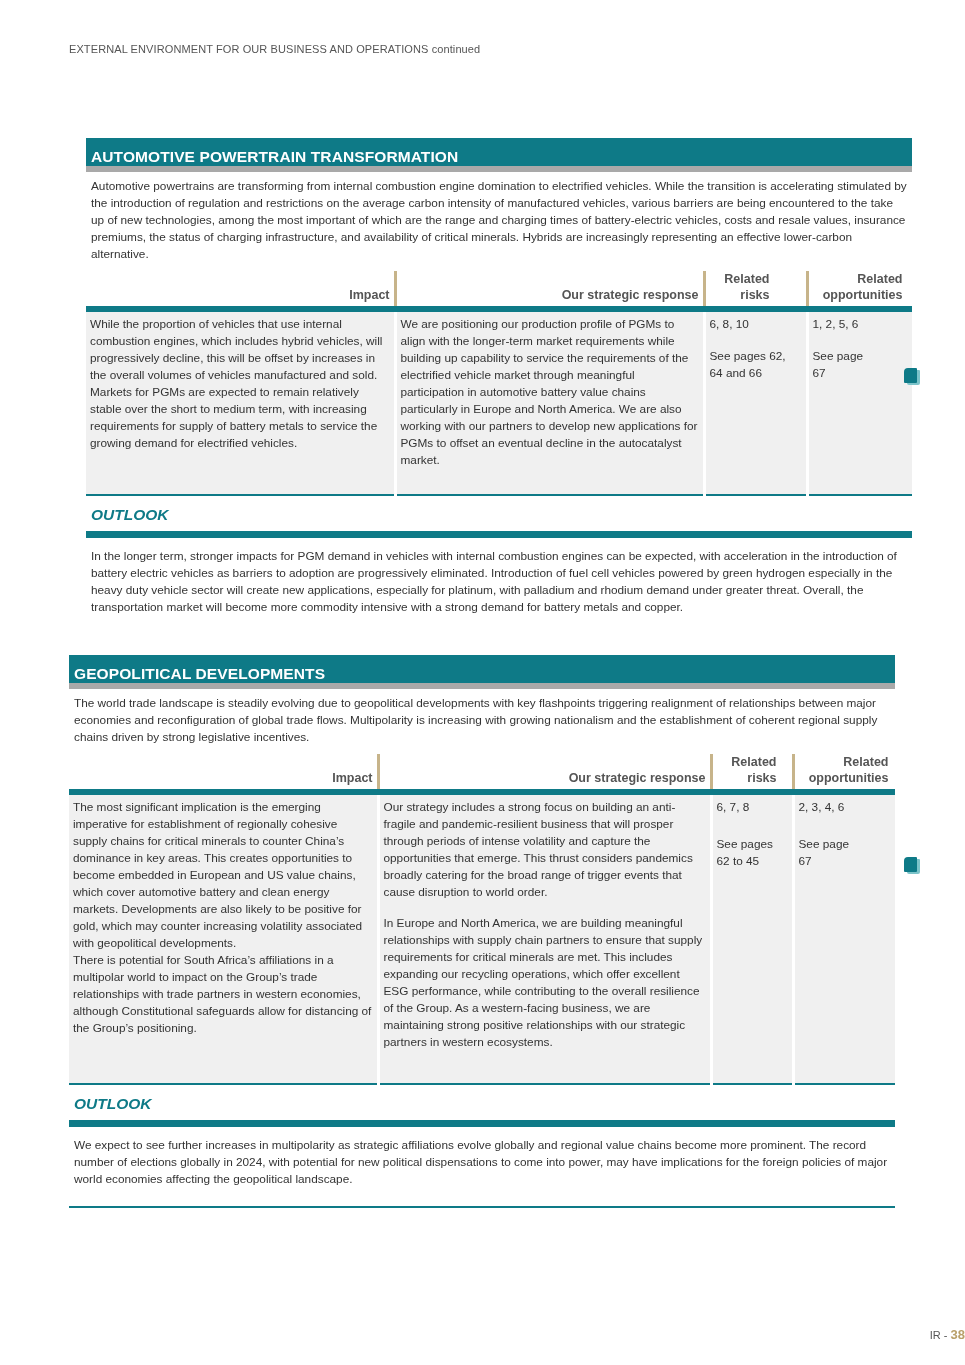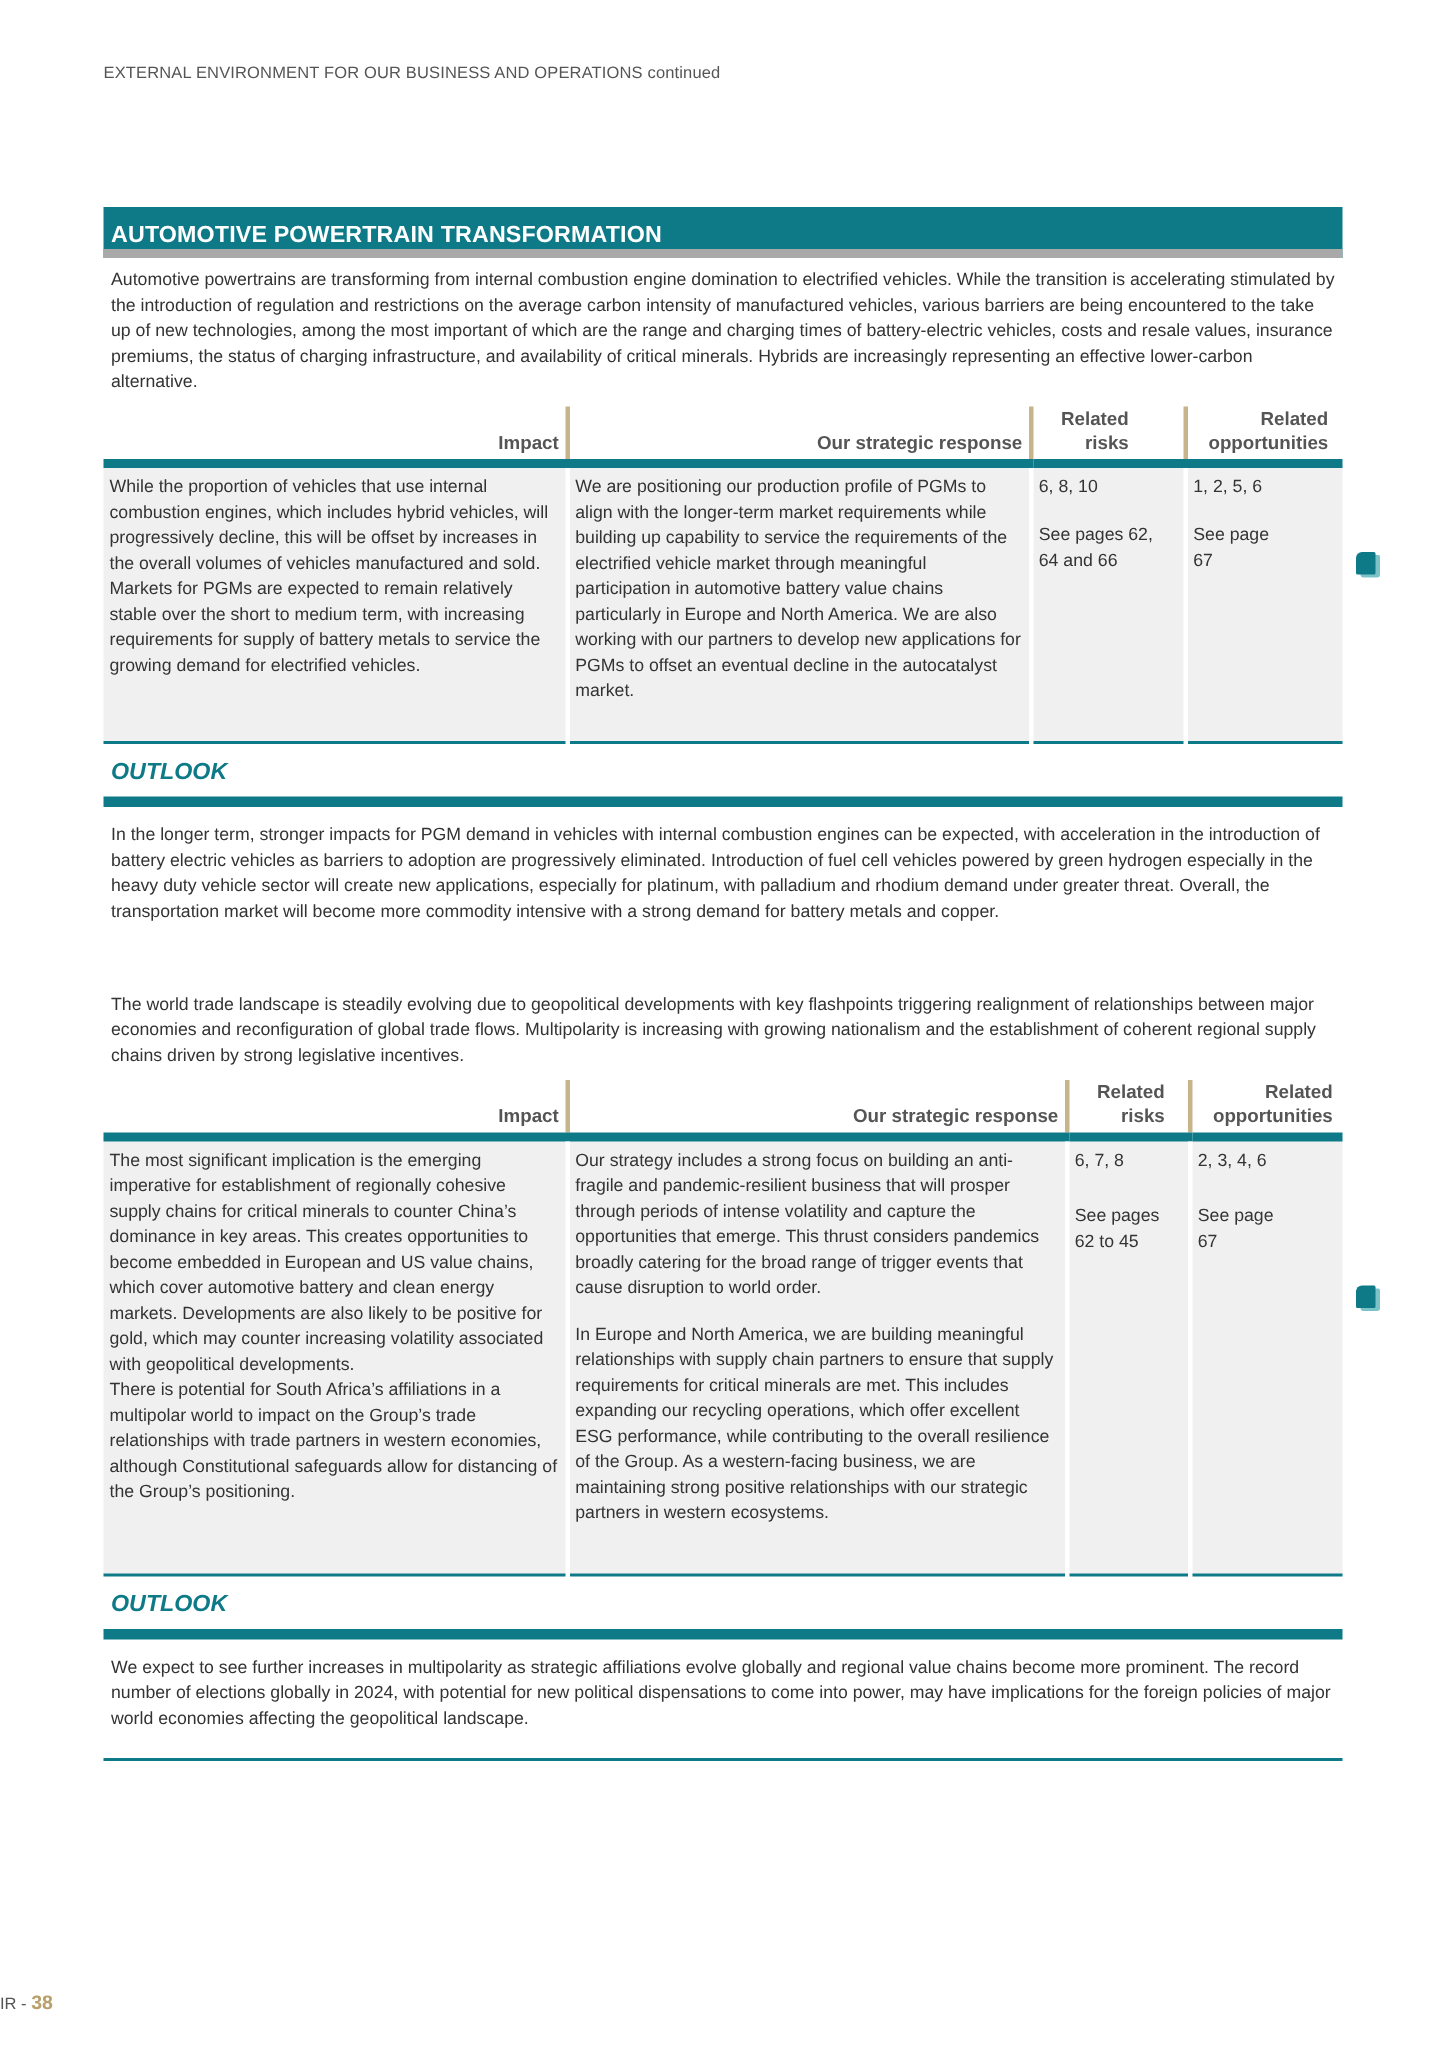--- a/index.html
+++ b/index.html
@@ -15,29 +15,29 @@
     table.impact th.rule { border-left: 3px solid #c7b48a; }
     table.impact td { vertical-align: top; font-size: 11.8px; line-height: 17px; color: #333; background: #f0f0f0; padding: 4px 4px 6px 4px; border-bottom: 2px solid #0e7a87; }
     table.impact td.sep { border-left: 3px solid #ffffff; }
     .outlook-head { font-weight: bold; color: #0e7a87; font-size: 15.5px; padding: 10px 0 0 5px; height: 35px; font-style: italic; }
     .outlook-bar { height: 7px; background: #0e7a87; }
     .outlook-text { font-size: 11.8px; line-height: 17px; color: #333; padding: 10px 5px 0 5px; }
     .end-rule { height: 2px; background: #0e7a87; margin-top: 18px; }
     .book-icon { position: absolute; width: 16px; height: 17px; }
     .book-icon .back { position: absolute; left: 3px; top: 2px; width: 13px; height: 15px; background: #7cc3c9; border-radius: 0 1px 2px 2px; }
     .book-icon .front { position: absolute; left: 0; top: 0; width: 13px; height: 15px; background: #0e7a87; border-radius: 4px 1px 1px 1px; }
-    .footer { position: absolute; left: 0; width: 965px; top: 1327px; text-align: left; font-size: 11px; color: #555; }
+    .footer { position: absolute; left: 0; width: 965px; top: 1327px; text-align: right; font-size: 11px; color: #555; }
     .footer .page-num { color: #b9a06a; font-weight: bold; font-size: 13px; }
   </style>
 </head>
 <body>
 
 <div class="running-head">EXTERNAL ENVIRONMENT FOR OUR BUSINESS AND OPERATIONS continued</div>
 
-<div class="section" style="top:138px;">
+<div class="section" style="top:138px;margin-left:17px;">
   <div class="banner">
     <div class="banner-title">AUTOMOTIVE POWERTRAIN TRANSFORMATION</div>
   </div>
   <p class="intro">Automotive powertrains are transforming from internal combustion engine domination to electrified vehicles. While the transition is accelerating stimulated by the introduction of regulation and restrictions on the average carbon intensity of manufactured vehicles, various barriers are being encountered to the take up of new technologies, among the most important of which are the range and charging times of battery-electric vehicles, costs and resale values, insurance premiums, the status of charging infrastructure, and availability of critical minerals. Hybrids are increasingly representing an effective lower-carbon alternative.</p>
   <table class="impact">
     <colgroup>
         <col style="width:309px">
         <col style="width:309px">
         <col style="width:103px">
         <col style="width:105px">
@@ -74,20 +74,23 @@
   <div class="outlook-head">OUTLOOK</div>
   <div class="outlook-bar"></div>
   <p class="outlook-text">In the longer term, stronger impacts for PGM demand in vehicles with internal combustion engines can be expected, with acceleration in the introduction of battery electric vehicles as barriers to adoption are progressively eliminated. Introduction of fuel cell vehicles powered by green hydrogen especially in the heavy duty vehicle sector will create new applications, especially for platinum, with palladium and rhodium demand under greater threat. Overall, the transportation market will become more commodity intensive with a strong demand for battery metals and copper.</p>
 </div>
 <div class="book-icon" style="left:904px; top:368px;">
   <div class="back"></div>
     <div class="front"></div>
 </div>
 
 <div class="section" style="top:655px;">
+  <div class="banner">
+    <div class="banner-title">GEOPOLITICAL DEVELOPMENTS</div>
+  </div>
   <p class="intro">The world trade landscape is steadily evolving due to geopolitical developments with key flashpoints triggering realignment of relationships between major economies and reconfiguration of global trade flows. Multipolarity is increasing with growing nationalism and the establishment of coherent regional supply chains driven by strong legislative incentives.</p>
   <table class="impact">
     <colgroup>
         <col style="width:309px">
         <col style="width:333px">
         <col style="width:82px">
         <col style="width:102px">
       </colgroup>
     <thead>
       <tr>

